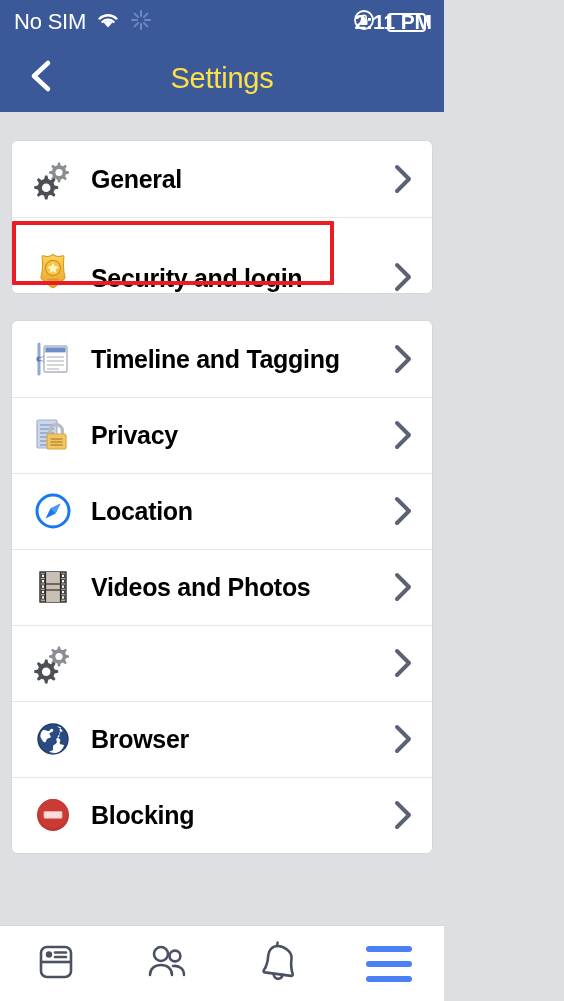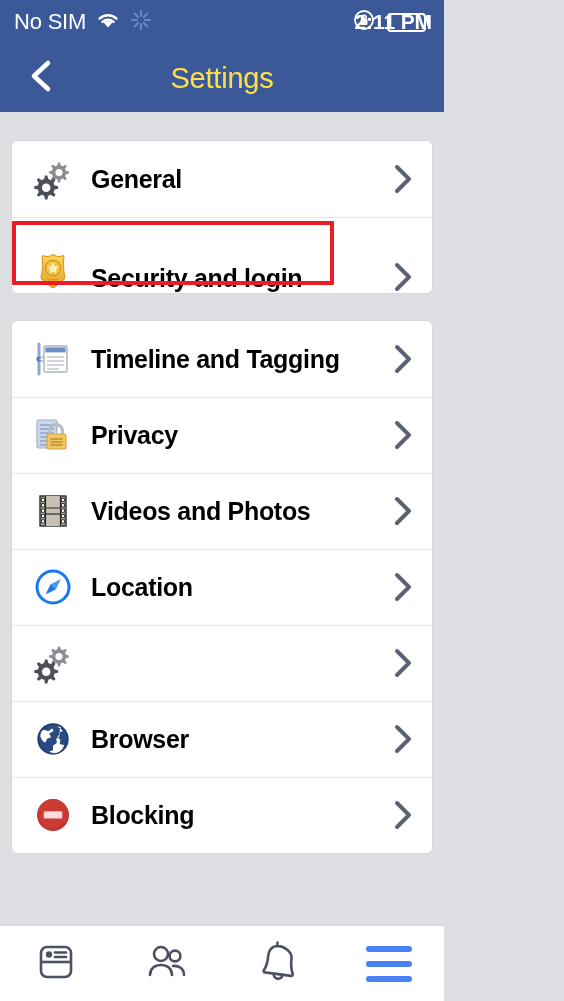--- a/index.html
+++ b/index.html
@@ -347,20 +347,35 @@
               <path d="M18 21 v-4.2 a6.2 6.2 0 0 1 12.4 0 V21" fill="none" stroke="#b9bcc2" stroke-width="3.4"></path>
               <rect x="15" y="20" width="19" height="15" rx="2" fill="#f0c668" stroke="#d9a83e" stroke-width="1.2"></rect>
               <g stroke="#c08f2b" stroke-width="1.5" stroke-linecap="round">
                 <line x1="19" y1="25" x2="30" y2="25"></line>
                 <line x1="19" y1="28" x2="30" y2="28"></line>
                 <line x1="19" y1="31" x2="30" y2="31"></line>
               </g>
             </svg>
           </span>
           <span class="row-label">Privacy</span>
+          <span class="row-chevron">
+            <svg width="22" height="32" viewBox="0 0 22 32">
+              <path d="M5 4 L17 16 L5 28" fill="none" stroke="#5b6273" stroke-width="4" stroke-linecap="round" stroke-linejoin="round"></path>
+            </svg>
+          </span>
+        </div>
+        <div class="row">
+          <span class="row-icon">
+            <svg width="42" height="42" viewBox="0 0 42 42">
+              <circle cx="21" cy="21" r="16" fill="#ffffff" stroke="#1778f2" stroke-width="3"></circle>
+              <path d="M28.5 13.5 L18.5 18.5 L13.5 28.5 L23.5 23.5 Z" fill="#1778f2"></path>
+              <path d="M28.5 13.5 L23.5 23.5 L18.5 18.5 Z" fill="#4e9bf7"></path>
+            </svg>
+          </span>
+          <span class="row-label">Location</span>
           <span class="row-chevron">
             <svg width="22" height="32" viewBox="0 0 22 32">
               <path d="M5 4 L17 16 L5 28" fill="none" stroke="#5b6273" stroke-width="4" stroke-linecap="round" stroke-linejoin="round"></path>
             </svg>
           </span>
         </div>
         <div class="row">
           <span class="row-icon">
             <svg width="42" height="42" viewBox="0 0 42 42">
               <rect x="8" y="6" width="26" height="30" fill="#b9ada0" stroke="#2b2b2b" stroke-width="1.4"></rect>
@@ -388,35 +403,20 @@
           <span class="row-label">Videos and Photos</span>
           <span class="row-chevron">
             <svg width="22" height="32" viewBox="0 0 22 32">
               <path d="M5 4 L17 16 L5 28" fill="none" stroke="#5b6273" stroke-width="4" stroke-linecap="round" stroke-linejoin="round"></path>
             </svg>
           </span>
         </div>
         <div class="row">
           <span class="row-icon">
             <svg width="42" height="42" viewBox="0 0 42 42">
-              <circle cx="21" cy="21" r="16" fill="#ffffff" stroke="#1778f2" stroke-width="3"></circle>
-              <path d="M28.5 13.5 L18.5 18.5 L13.5 28.5 L23.5 23.5 Z" fill="#1778f2"></path>
-              <path d="M28.5 13.5 L23.5 23.5 L18.5 18.5 Z" fill="#4e9bf7"></path>
-            </svg>
-          </span>
-          <span class="row-label">Location</span>
-          <span class="row-chevron">
-            <svg width="22" height="32" viewBox="0 0 22 32">
-              <path d="M5 4 L17 16 L5 28" fill="none" stroke="#5b6273" stroke-width="4" stroke-linecap="round" stroke-linejoin="round"></path>
-            </svg>
-          </span>
-        </div>
-        <div class="row">
-          <span class="row-icon">
-            <svg width="42" height="42" viewBox="0 0 42 42">
               <g fill="#8a8d93">
                 <path d="M26 4.5 l2 0 0.7 3 a7.5 7.5 0 0 1 2.1 0.85 l2.6 -1.7 1.4 1.4 -1.7 2.6 a7.5 7.5 0 0 1 0.85 2.1 l3 0.7 0 2 -3 0.7 a7.5 7.5 0 0 1 -0.85 2.1 l1.7 2.6 -1.4 1.4 -2.6 -1.7 a7.5 7.5 0 0 1 -2.1 0.85 l-0.7 3 -2 0 -0.7 -3 a7.5 7.5 0 0 1 -2.1 -0.85 l-2.6 1.7 -1.4 -1.4 1.7 -2.6 a7.5 7.5 0 0 1 -0.85 -2.1 l-3 -0.7 0 -2 3 -0.7 a7.5 7.5 0 0 1 0.85 -2.1 l-1.7 -2.6 1.4 -1.4 2.6 1.7 a7.5 7.5 0 0 1 2.1 -0.85 z"></path>
               </g>
               <circle cx="27" cy="14.5" r="3.6" fill="#ffffff"></circle>
               <g fill="#4b4f56">
                 <path d="M13 17.5 l2.4 0 0.85 3.6 a9 9 0 0 1 2.5 1.05 l3.1 -2.05 1.7 1.7 -2.05 3.1 a9 9 0 0 1 1.05 2.5 l3.6 0.85 0 2.4 -3.6 0.85 a9 9 0 0 1 -1.05 2.5 l2.05 3.1 -1.7 1.7 -3.1 -2.05 a9 9 0 0 1 -2.5 1.05 l-0.85 3.6 -2.4 0 -0.85 -3.6 a9 9 0 0 1 -2.5 -1.05 l-3.1 2.05 -1.7 -1.7 2.05 -3.1 a9 9 0 0 1 -1.05 -2.5 l-3.6 -0.85 0 -2.4 3.6 -0.85 a9 9 0 0 1 1.05 -2.5 l-2.05 -3.1 1.7 -1.7 3.1 2.05 a9 9 0 0 1 2.5 -1.05 z"></path>
               </g>
               <circle cx="14.2" cy="29.7" r="4.3" fill="#ffffff"></circle>
             </svg>
           </span>

